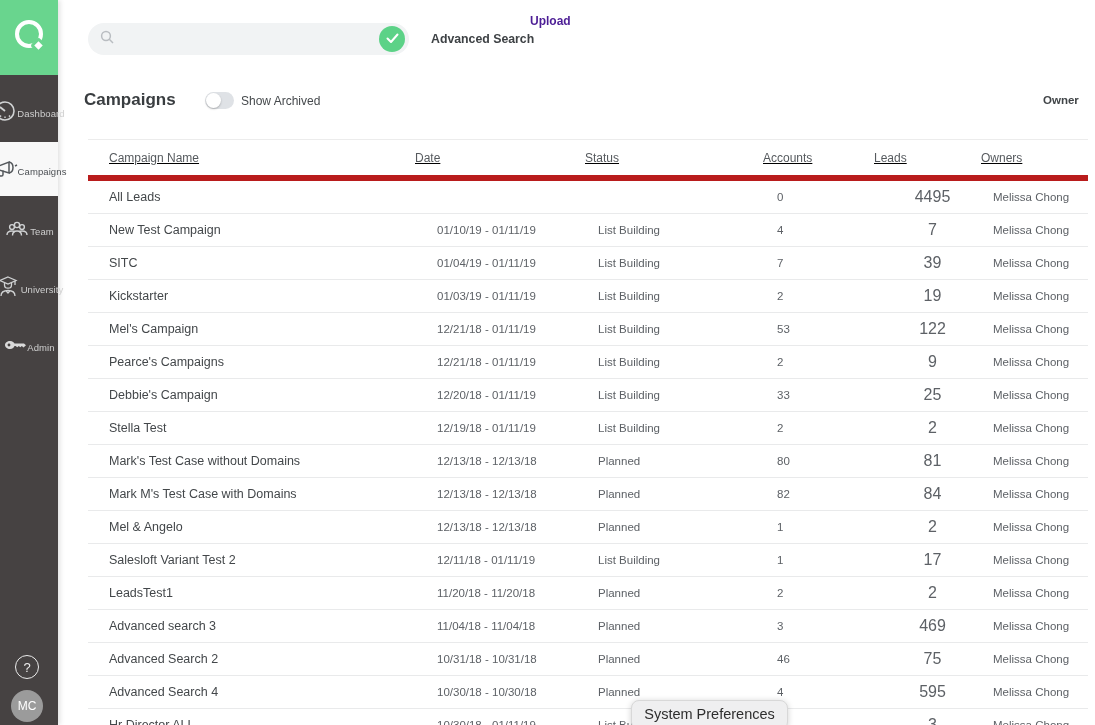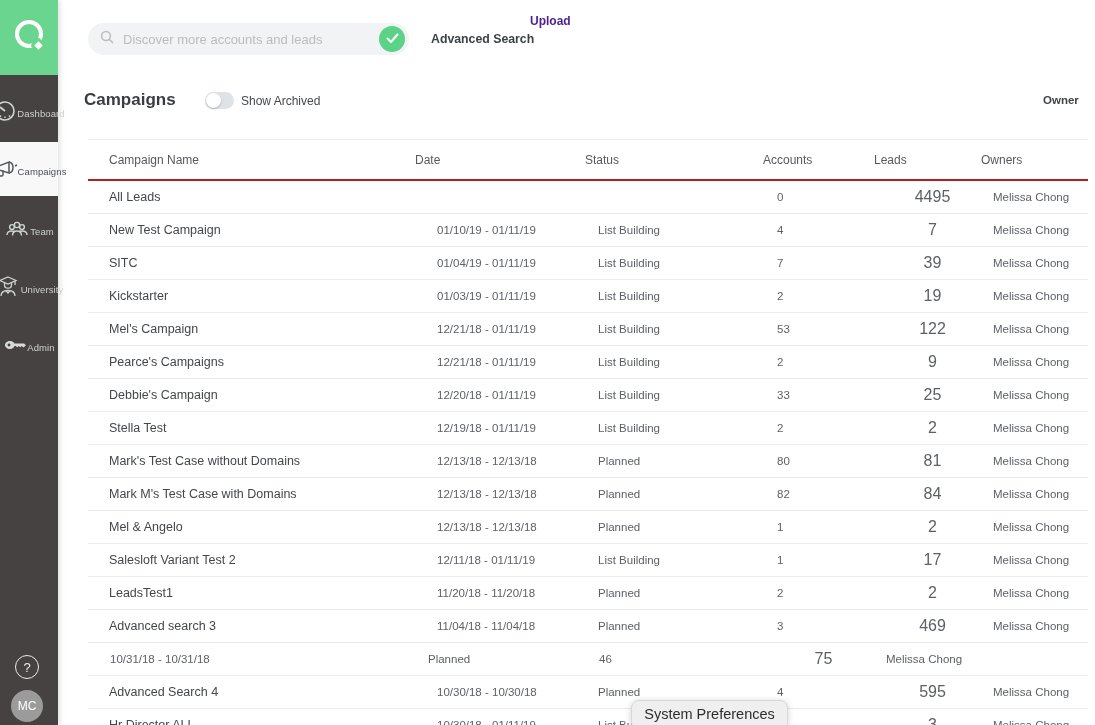--- a/index.html
+++ b/index.html
@@ -50,21 +50,21 @@
   .toggle .knob { position:absolute; left:1px; top:1px; width:15px; height:15px;
     border-radius:50%; background:#fff; box-shadow:0 1px 2px rgba(0,0,0,0.25); }
   .toggle-label { position:absolute; left:241px; top:94px; font-size:12px; color:#45494c; }
   .owner-filter { position:absolute; left:1043px; top:94px; font-size:11.5px;
     font-weight:bold; color:#404447; cursor:pointer; }
 
   
   .table { position:absolute; left:88px; top:139px; width:1000px; border-top:1px solid #ececec; }
   .trow, .thead { display:grid; grid-template-columns:327px 170px 178px 111px 107px 1fr;
     align-items:center; }
-  .thead { height:41px; border-bottom:2px solid #b91c1c; }
+  .thead { height:41px; border-bottom:6px solid #b91c1c;text-decoration:underline; }
   .thead .hcell { font-size:12px; color:#565a5e; }
   .h-name { padding-left:21px; }
   .trow { height:33px; border-bottom:1px solid #e9eaeb; background:#fff; cursor:pointer; }
   .cell { white-space:nowrap; overflow:hidden; }
   .c-name { padding-left:21px; font-size:12.5px; color:#43474a; }
   .c-date { padding-left:22px; font-size:11.5px; color:#5d6166; }
   .c-status { padding-left:13px; font-size:11.5px; color:#5d6166; }
   .c-accounts { padding-left:14px; font-size:11.5px; color:#5d6166; }
   .c-leads { padding-left:10px; font-size:16px; color:#5d6166;text-align:center; }
   .c-owner { padding-left:12px; font-size:11.5px; color:#5d6166; }
@@ -161,21 +161,20 @@
     </div>
   </nav>
 
   <div class="search-pill">
     <span class="mag">
       <svg width="14" height="14" viewBox="0 0 14 14" fill="none" stroke="#b9bdc1" stroke-width="1.5">
         <circle cx="6" cy="6" r="4.4"></circle>
           <line x1="9.3" y1="9.3" x2="13" y2="13"></line>
       </svg>
     </span>
-    <input class="search-input" type="text" placeholder="Discover more accounts and leads" style="">
     <button class="check-btn">
       <span>
         <svg width="13" height="11" viewBox="0 0 13 11" fill="none" stroke="#fff" stroke-width="2" stroke-linecap="round" stroke-linejoin="round">
           <path d="M1.5 5.5 L5 9 L11.5 1.5"></path>
         </svg>
       </span>
     </button>
   </div>
   <span class="link-adv">Advanced Search</span>
   <span class="link-upload">Upload</span>
@@ -317,20 +316,21 @@
     <div class="trow">
       <div class="cell c-name">Advanced search 3</div>
       <div class="cell c-date">11/04/18 - 11/04/18</div>
       <div class="cell c-status">Planned</div>
       <div class="cell c-accounts">3</div>
       <div class="cell c-leads">469</div>
       <div class="cell c-owner">Melissa Chong</div>
     </div>
 
     <div class="trow">
+      <div class="cell c-name">Advanced Search 2</div>
       <div class="cell c-date">10/31/18 - 10/31/18</div>
       <div class="cell c-status">Planned</div>
       <div class="cell c-accounts">46</div>
       <div class="cell c-leads">75</div>
       <div class="cell c-owner">Melissa Chong</div>
     </div>
 
     <div class="trow">
       <div class="cell c-name">Advanced Search 4</div>
       <div class="cell c-date">10/30/18 - 10/30/18</div>

